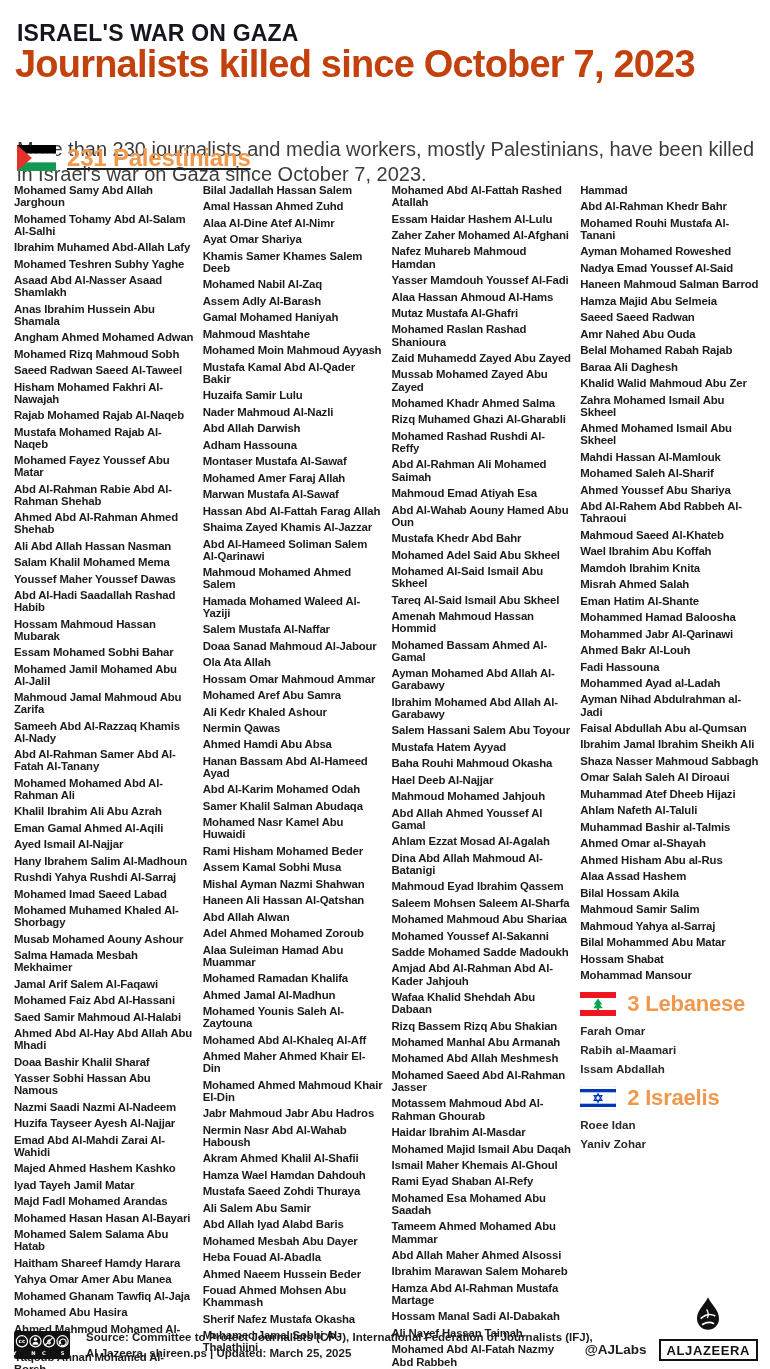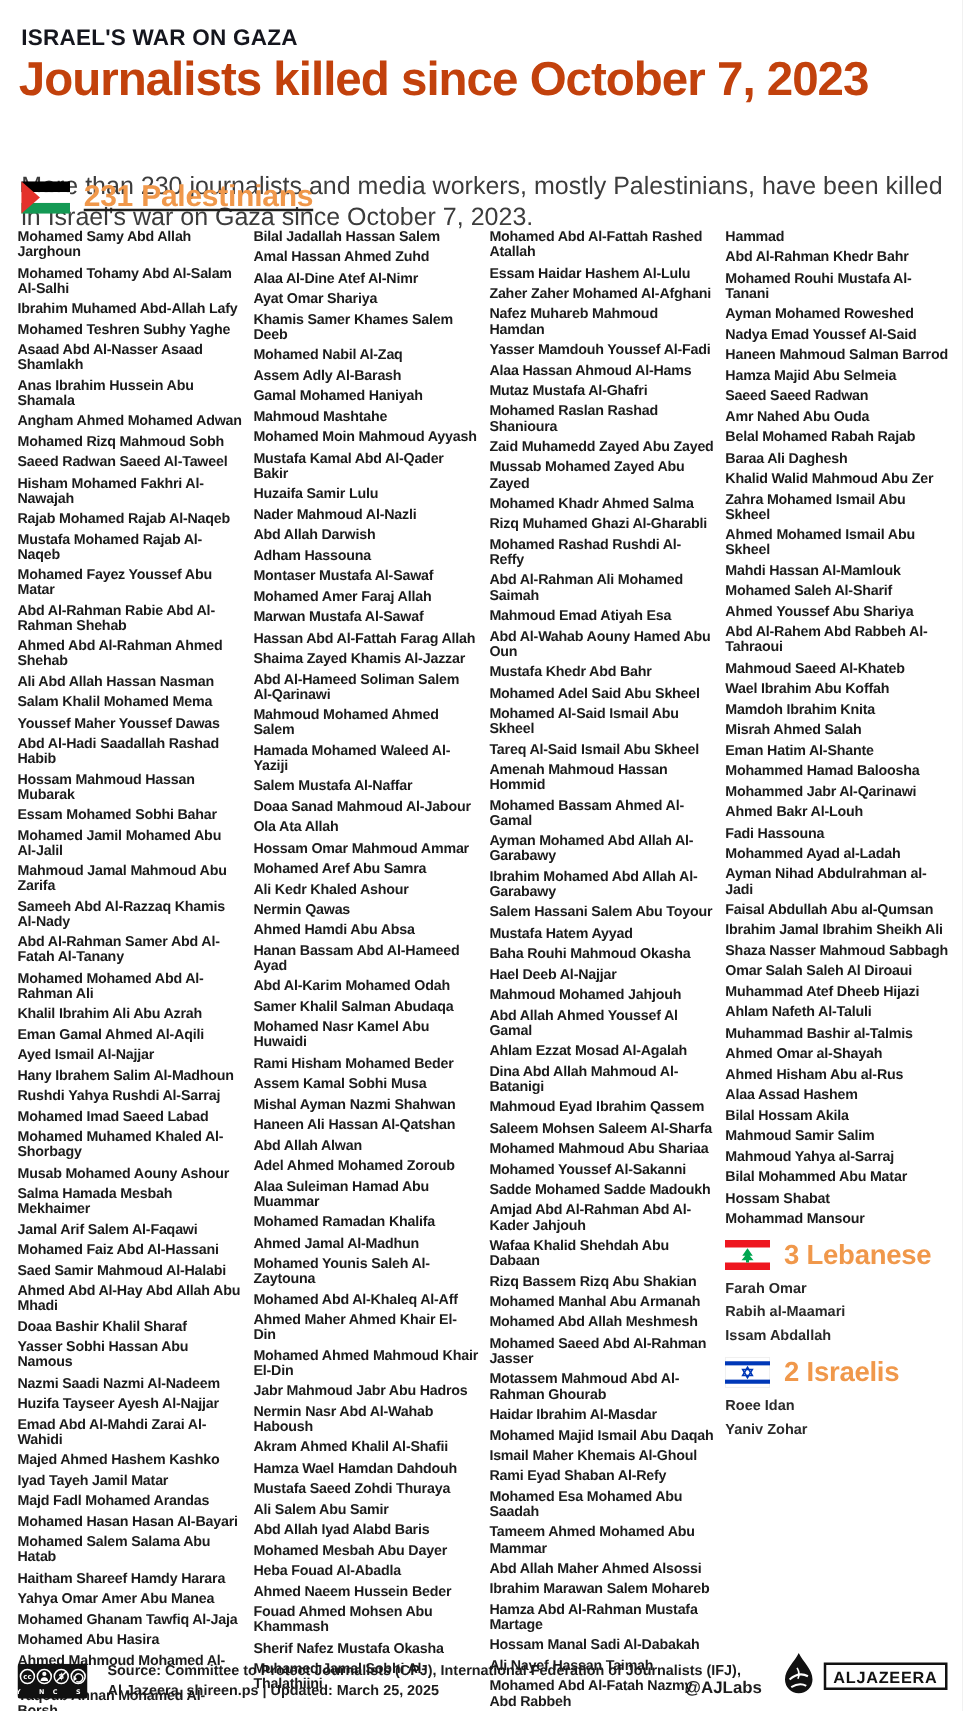--- a/index.html
+++ b/index.html
@@ -4,21 +4,21 @@
 <style>
   html,body { margin:0; padding:0; background:#e8e8e8; }
   .page {
     position:relative; width:770px; height:1369px; margin:0 auto;
     background:#ffffff; overflow:hidden;
     font-family:"Liberation Sans","DejaVu Sans",sans-serif;
     color:#1d1d1b;
   }
   .kicker {
     position:absolute; left:17px; top:20px;
-    font-size:18px; font-weight:800; letter-spacing:.2px; color:#15161e;
+    font-size:23px; font-weight:800; letter-spacing:.2px; color:#15161e;
   }
   .title {
     position:absolute; left:15px; top:43px;
     font-size:38px; font-weight:700; letter-spacing:-.8px; color:#c2410c;
   }
   .subtitle {
     position:absolute; left:17px; top:93px; width:738px;
     font-size:20px; font-weight:500; line-height:1.27; color:#3c3c3c;margin-top:44px;
   }
   .section-head {
@@ -48,21 +48,21 @@
   .cc-badge { position:absolute; left:0; bottom:6px; }
   .source {
     position:absolute; left:72px; bottom:4px; width:530px;
     font-size:11.5px; font-weight:700; color:#1d1d1d; line-height:1.4;
   }
   .aj-block {
     position:absolute; right:0; bottom:4px;
     display:flex; align-items:flex-end; gap:12px;margin-left:28px;
   }
   .ajlabs { font-size:13.5px; font-weight:700; color:#1d1d1d; padding-bottom:4px; }
-  .aj-logo { display:flex; flex-direction:row; align-items:center; gap:3px; }
+  .aj-logo { display:flex; flex-direction:column; align-items:center; gap:3px; }
   .aj-wordmark {
     border:2.5px solid #111; padding:2px 6px 1px;
     font-size:13px; font-weight:800; letter-spacing:.6px; color:#111;
   }
 </style>
 </head>
 <body>
 
 <div class="page">
 

